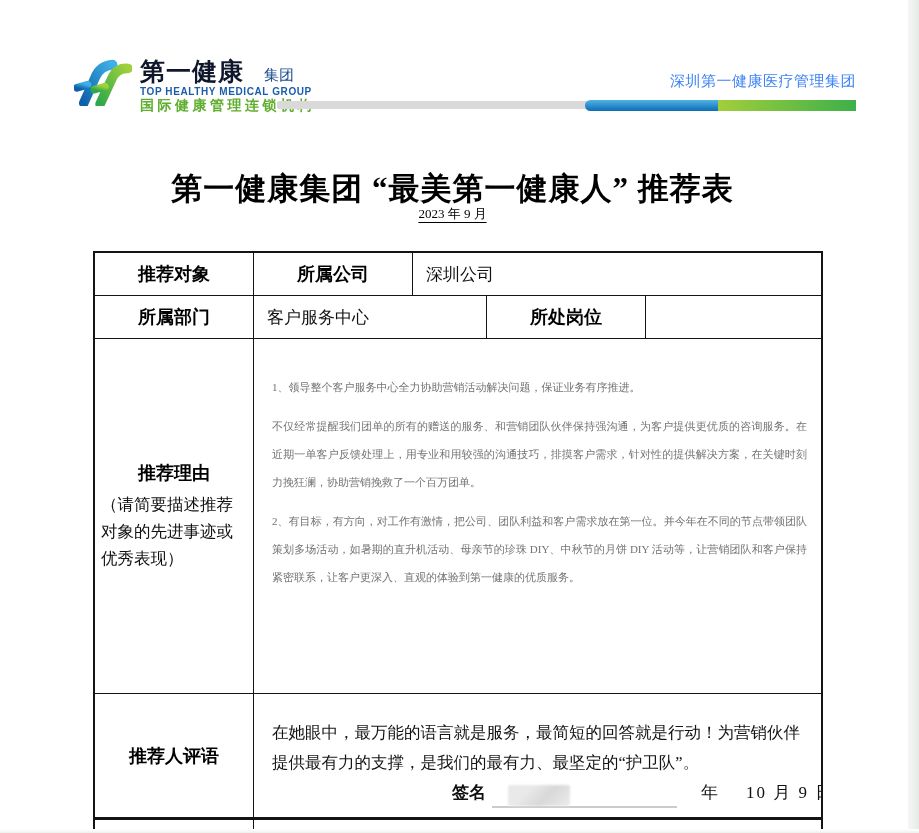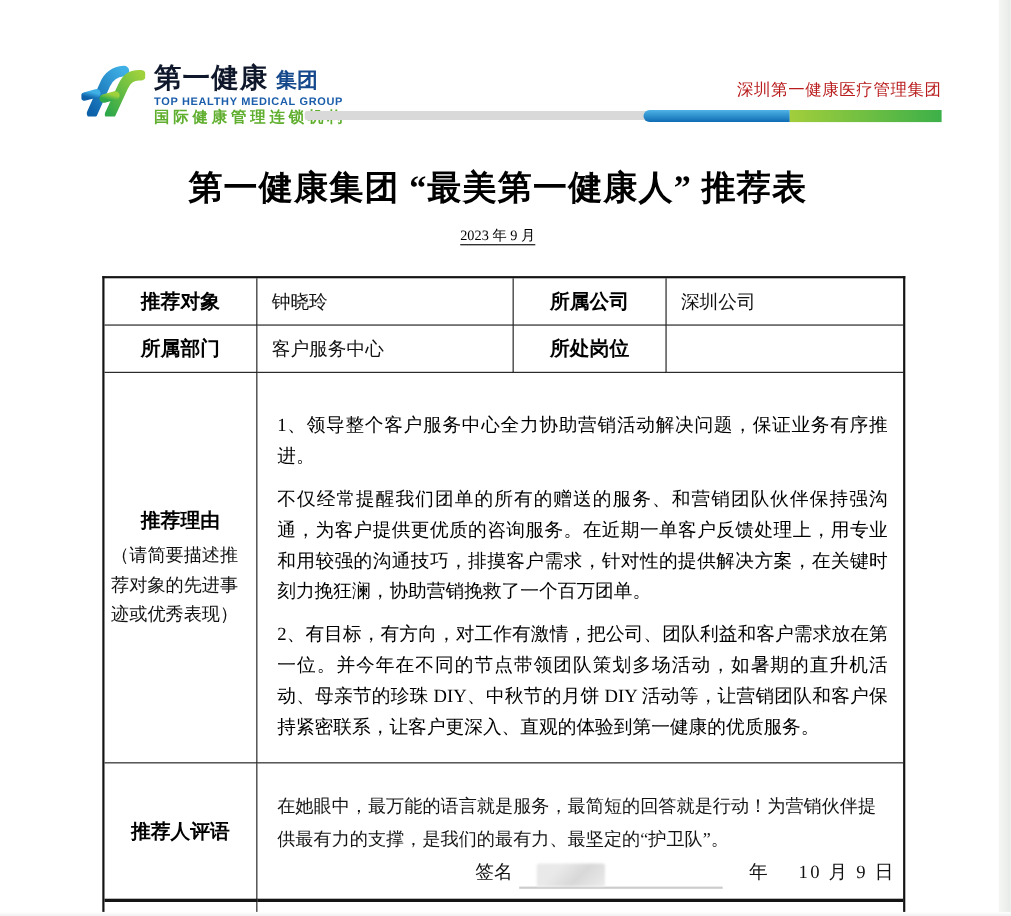--- a/index.html
+++ b/index.html
@@ -11,69 +11,69 @@
   .scan-edge-right { position:absolute; top:0; right:0; width:11px; height:100%;
     background:linear-gradient(90deg,#f6f7f5,#e6eae6); }
   .scan-edge-bottom { position:absolute; left:0; bottom:0; width:100%; height:4px;
     background:linear-gradient(180deg,#ffffff,#eef0ee); }
 
   
   .logo-icon { position:absolute; left:74px; top:54px; width:58px; height:52px; }
   .brand-block { position:absolute; left:140px; top:58px; white-space:nowrap;
     font-family:"Liberation Sans","DejaVu Sans",sans-serif; }
   .brand-cn { font-size:25px; font-weight:bold; color:#0f172a; letter-spacing:1px; line-height:26px; }
-  .brand-suffix { font-size:19px; font-weight:bold; color:#16498c; margin-left:7px; }
+  .brand-suffix { font-size:15px; font-weight:normal; color:#16498c; margin-left:20px; }
   .brand-en { font-size:10px; font-weight:bold; color:#1a5dab; letter-spacing:0.6px; line-height:13px; }
   .brand-sub { font-size:14px; font-weight:bold; color:#5fae2e; letter-spacing:3.5px; line-height:12px; margin-top:1px; }
-  .right-company { position:absolute; top:72px; right:63px; font-size:15px; color:#b91c1c;
+  .right-company { position:absolute; top:72px; right:63px; font-size:15px; color:#3b82f6;
     font-family:"Liberation Sans","DejaVu Sans",sans-serif; letter-spacing:0.5px; }
   .header-bar { position:absolute; left:277px; top:100px; width:579px; height:11px; display:flex; }
   .bar-gray { width:312px; height:8px; margin-top:1px; background:#d9d9d9; border-radius:2px; }
   .bar-blue { width:133px; height:11px; background:linear-gradient(180deg,#4fb3e6 0%,#0e6cb4 100%);
     border-radius:11px 0 0 11px; margin-left:-4px; }
   .bar-green { width:138px; height:11px; background:linear-gradient(90deg,#a2ce3b 0%,#3cb049 100%); }
 
   
-  .doc-title { position:absolute; top:150px; left:0; width:905px; text-align:center;
+  .doc-title { position:absolute; top:168px; left:0; width:905px; text-align:center;
     font-size:31px; font-weight:bold; letter-spacing:1px; color:#000; }
   .doc-date { position:absolute; top:205px; left:0; width:905px; text-align:center;
     font-size:13px; color:#000; }
   .doc-date span { text-decoration:underline; text-underline-offset:4px; }
 
   
   .tbl { position:absolute; left:93px; top:251px; width:730px; height:582px;
     border:2.5px solid #141414; border-bottom:none; }
   .trow { display:flex; width:100%; }
   .cell { border-right:1.5px solid #141414; border-bottom:1.5px solid #141414;
     display:flex; align-items:center; overflow:hidden; }
   .cell.last { border-right:none; }
   .lbl { justify-content:center; font-family:"Liberation Sans","DejaVu Sans",sans-serif;
     font-weight:bold; font-size:18px; color:#000; text-align:center; }
   .val { padding-left:13px; font-size:17px; color:#111; }
   .r12 { height:43px; }
-  .c-l { width:139px; } .c-v1 { width:233px; } .c-v2 { width:219px; flex:1; }
+  .c-l { width:159px; } .c-v1 { width:233px; } .c-v2 { width:219px; flex:1; }
   .r3 { height:355px; }
   .r4 { height:126px; }
   .r4 .cell { border-bottom:3px solid #141414; }
   .r5 { height:14px; }
   .r5 .cell { border-bottom:none; }
   .c-wide { flex:1; }
 
   .reason-lbl { flex-direction:column; justify-content:center; padding:0 6px; }
   .reason-lbl .note { font-family:"Liberation Serif","DejaVu Serif",serif; font-weight:normal;
     font-size:16.5px; line-height:27px; text-align:left; margin-top:6px; color:#111; }
-  .reason-body { display:block; padding:34px 14px 0 18px; font-size:17px; line-height:28px;
-    color:#000000; text-align:justify; }
+  .reason-body { display:block; padding:34px 14px 0 18px; font-size:11px; line-height:28px;
+    color:#737373; text-align:justify; }
   .reason-body p { margin-bottom:11px; }
 
   .comment-cell { display:block; position:relative; padding:24px 16px 0 18px;
     font-size:16.5px; line-height:30px; color:#141414; }
   .sig-row { position:absolute; left:198px; bottom:9px; display:flex; align-items:flex-end;
     font-size:17px; color:#111; white-space:nowrap; }
-  .sig-label { margin-right:6px; }
+  .sig-label { margin-right:6px;font-weight:bold; }
   .sig-line { display:inline-flex; align-items:flex-end; width:185px; height:26px;
     border-bottom:2px solid #cccccc; padding-left:16px; }
   .sig-blur { width:62px; height:21px; background:linear-gradient(135deg,#e9e9e9 30%,#d8d8d8 60%,#ececec);
     filter:blur(1.2px); border-radius:2px; }
   .sig-year { margin-left:24px; }
   .sig-date { margin-left:28px; letter-spacing:2px; }
 </style>
 </head>
 <body>
 
@@ -112,21 +112,20 @@
     <div class="bar-green"></div>
   </div>
 
   <div class="doc-title">第一健康集团 “最美第一健康人” 推荐表</div>
   <div class="doc-date"><span>2023 年 9 月</span></div>
 
   <div class="tbl">
 
     <div class="trow r12">
       <div class="cell lbl c-l">推荐对象</div>
-      <div class="cell val c-v1">钟晓玲</div>
       <div class="cell lbl c-l">所属公司</div>
       <div class="cell val c-v2 last">深圳公司</div>
     </div>
 
     <div class="trow r12">
       <div class="cell lbl c-l">所属部门</div>
       <div class="cell val c-v1">客户服务中心</div>
       <div class="cell lbl c-l">所处岗位</div>
       <div class="cell val c-v2 last"></div>
     </div>

